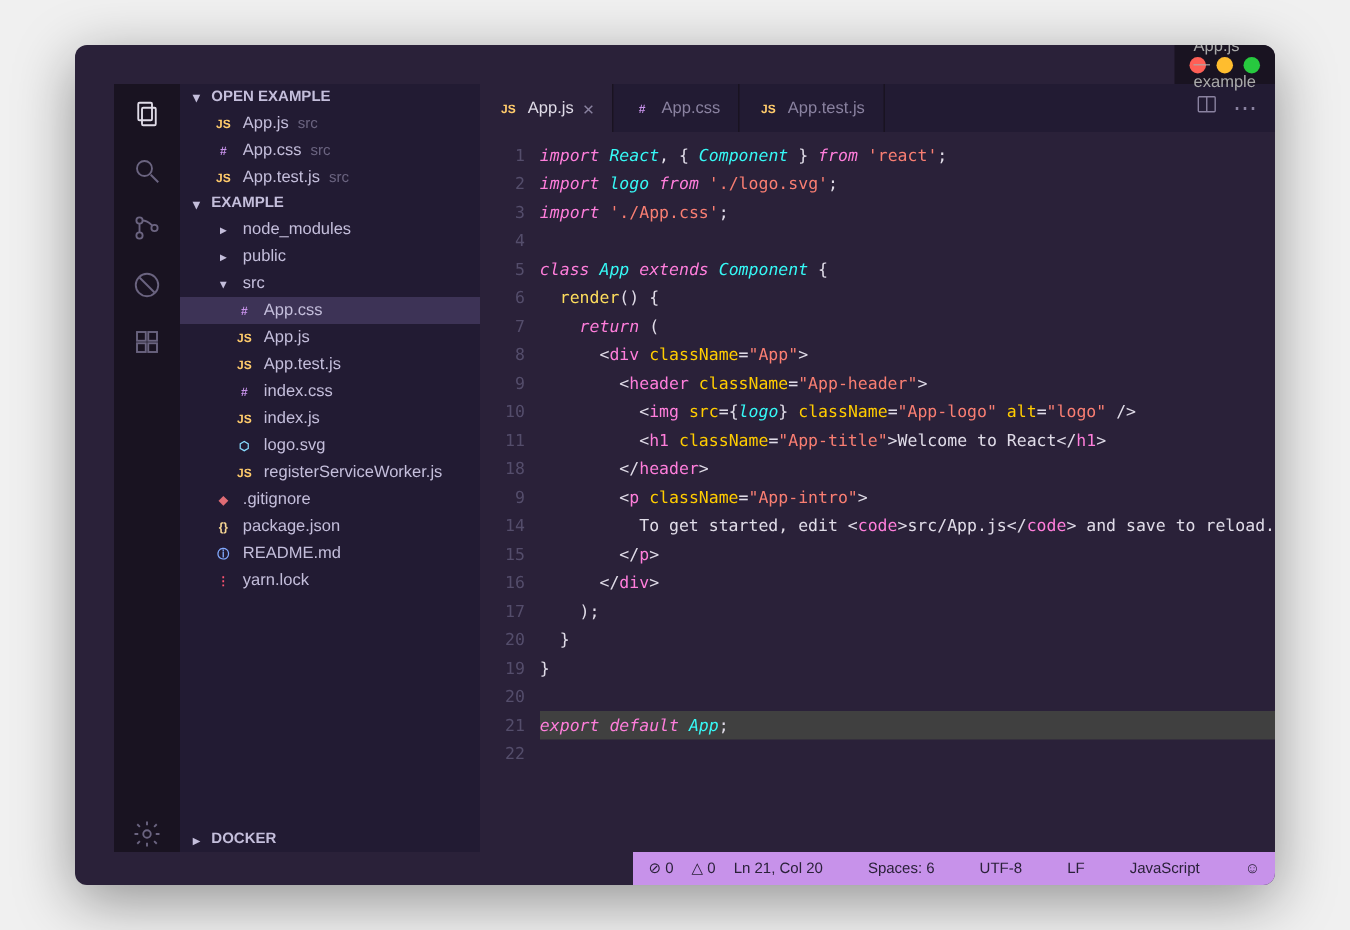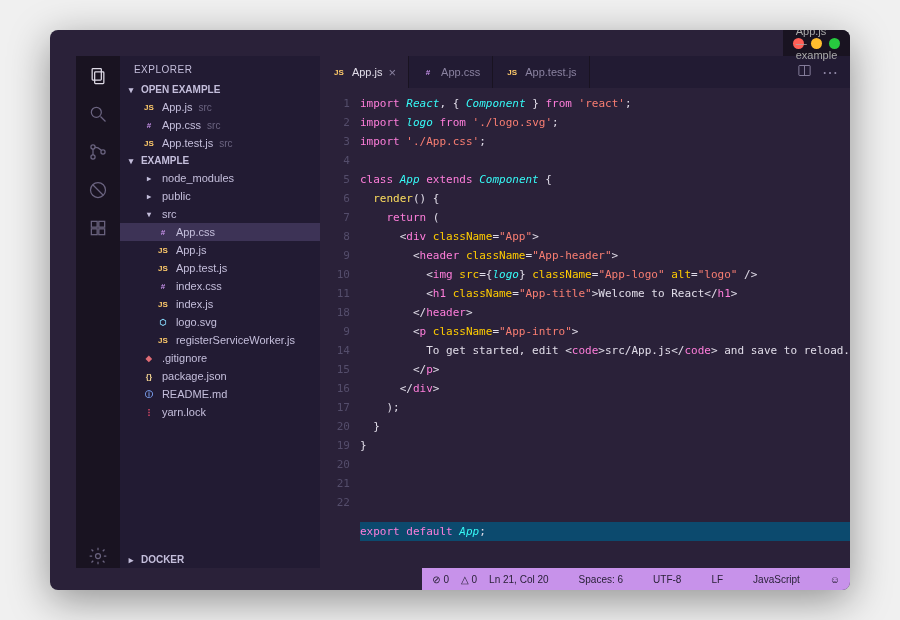--- a/index.html
+++ b/index.html
@@ -39,22 +39,22 @@
 .editor { flex: 1; background: #2a2139; display: flex; flex-direction: column; min-width: 0; }
 .tabs { height: 32px; background: #221b33; display: flex; align-items: stretch; }
 .tab { display: flex; align-items: center; gap: 6px; padding: 0 12px; font-size: 11px; border-right: 1px solid #191321; cursor: pointer; color: #8a82a0; }
 .tab.active { background: #2a2139; color: #e0dce8; }
 .tab .close { color: #8a82a0; font-size: 13px; }
 .tabs-right { margin-left: auto; display: flex; align-items: center; gap: 10px; padding-right: 12px; color: #8a82a0; }
 .code { flex: 1; display: flex; font-family: "Menlo", "Consolas", monospace; font-size: 11px; overflow: hidden; }
 .gutter { width: 40px; text-align: right; color: #544d6b; padding: 6px 10px 6px 0; line-height: 19px; user-select: none; }
 .lines { flex: 1; padding: 6px 0; line-height: 19px; white-space: pre; color: #e0dce8; overflow: hidden; }
 .ln { height: 19px; }
-.ln.active { background: #0c4a6e; margin-top: 48px; }
-.kw { color: #ff7edb; } 
+.ln.active { background: #404040; }
+.kw { color: #ff7edb; font-style: italic; } 
 .id { color: #36f9f6; font-style: italic; } 
 .str { color: #f97e72; } 
 .attr { color: #ffcc00; } 
 .tag { color: #ff7edb; }
 .fn { color: #fede5d; }
 .statusbar { height: 22px; background: #c792ea; display: flex; align-items: center; font-size: 10px; color: #2a2139; padding: 0 10px; gap: 12px; }
 .statusbar .right { margin-left: auto; display: flex; gap: 30px; align-items: center; }
 svg { width: 20px; height: 20px; fill: none; stroke: currentColor; stroke-width: 1.5; }
 </style>
 </head>
@@ -109,21 +109,20 @@
       <div class="spacer"></div>
       <div class="ab">
           <svg viewBox="0 0 24 24">
             <circle cx="12" cy="12" r="3"></circle>
             <path d="M12 2v3M12 19v3M4.2 4.2l2.1 2.1M17.7 17.7l2.1 2.1M2 12h3M19 12h3M4.2 19.8l2.1-2.1M17.7 6.3l2.1-2.1"></path>
           </svg>
         </div>
     </div>
 
     <div class="sidebar">
-      <div class="sidebar-title">EXPLORER</div>
       <div class="section-hdr">
         <span class="chev">▾</span>
         <span>OPEN EXAMPLE</span>
       </div>
       <div id="open-editors">
           <div class="openeditors-item">
             <span class="fi js">JS</span>
             <span>App.js</span> 
             <span class="dim">src</span>
           </div>

